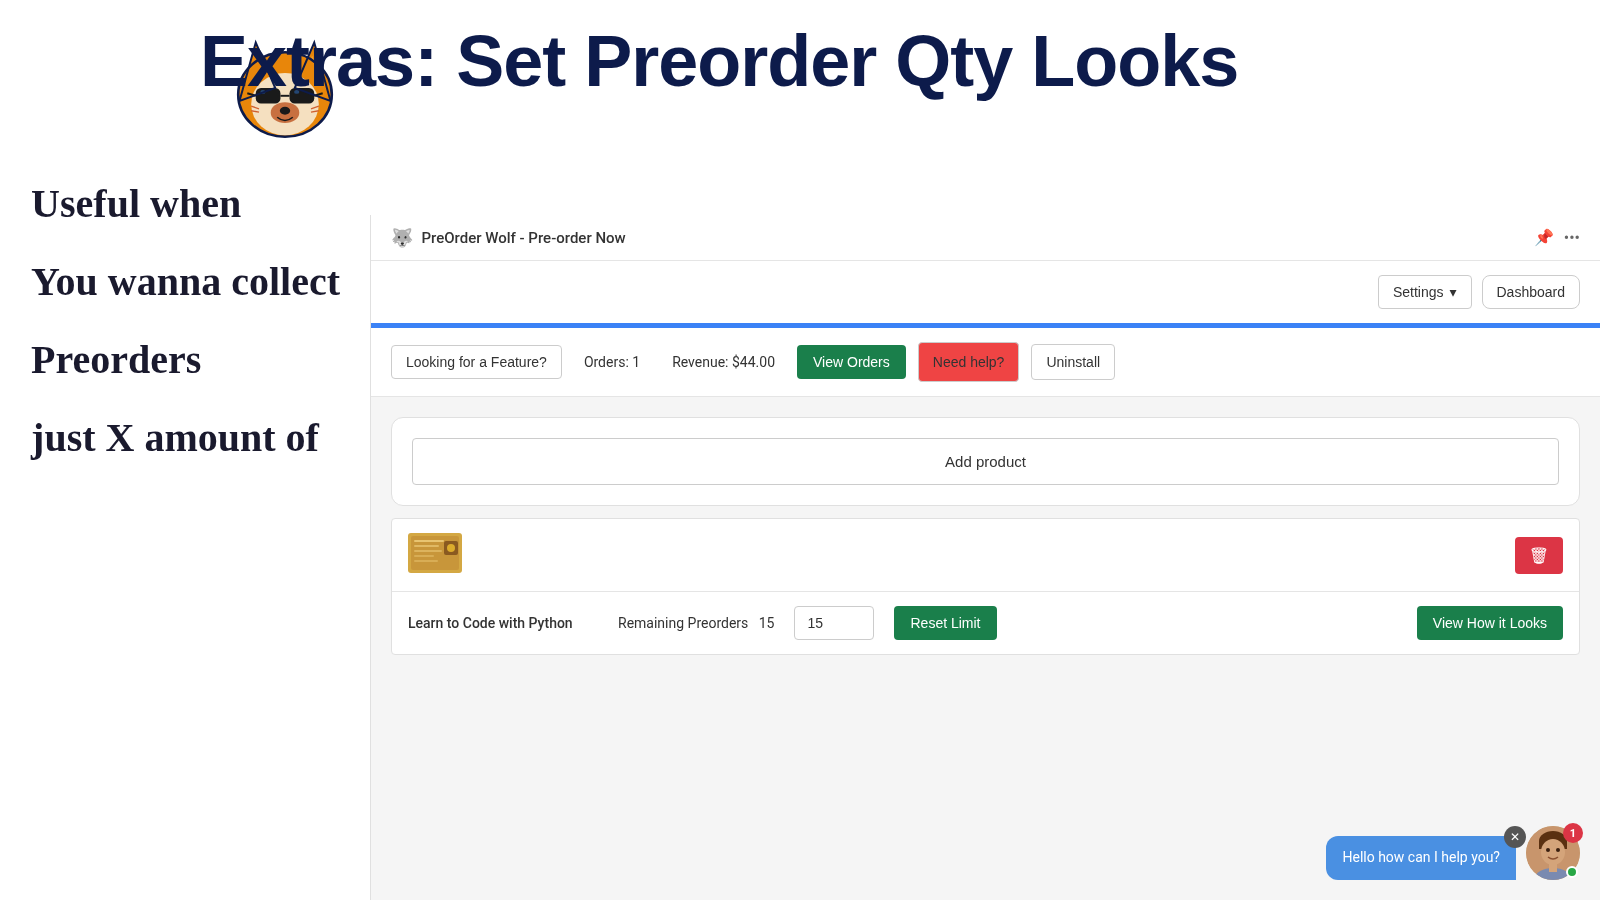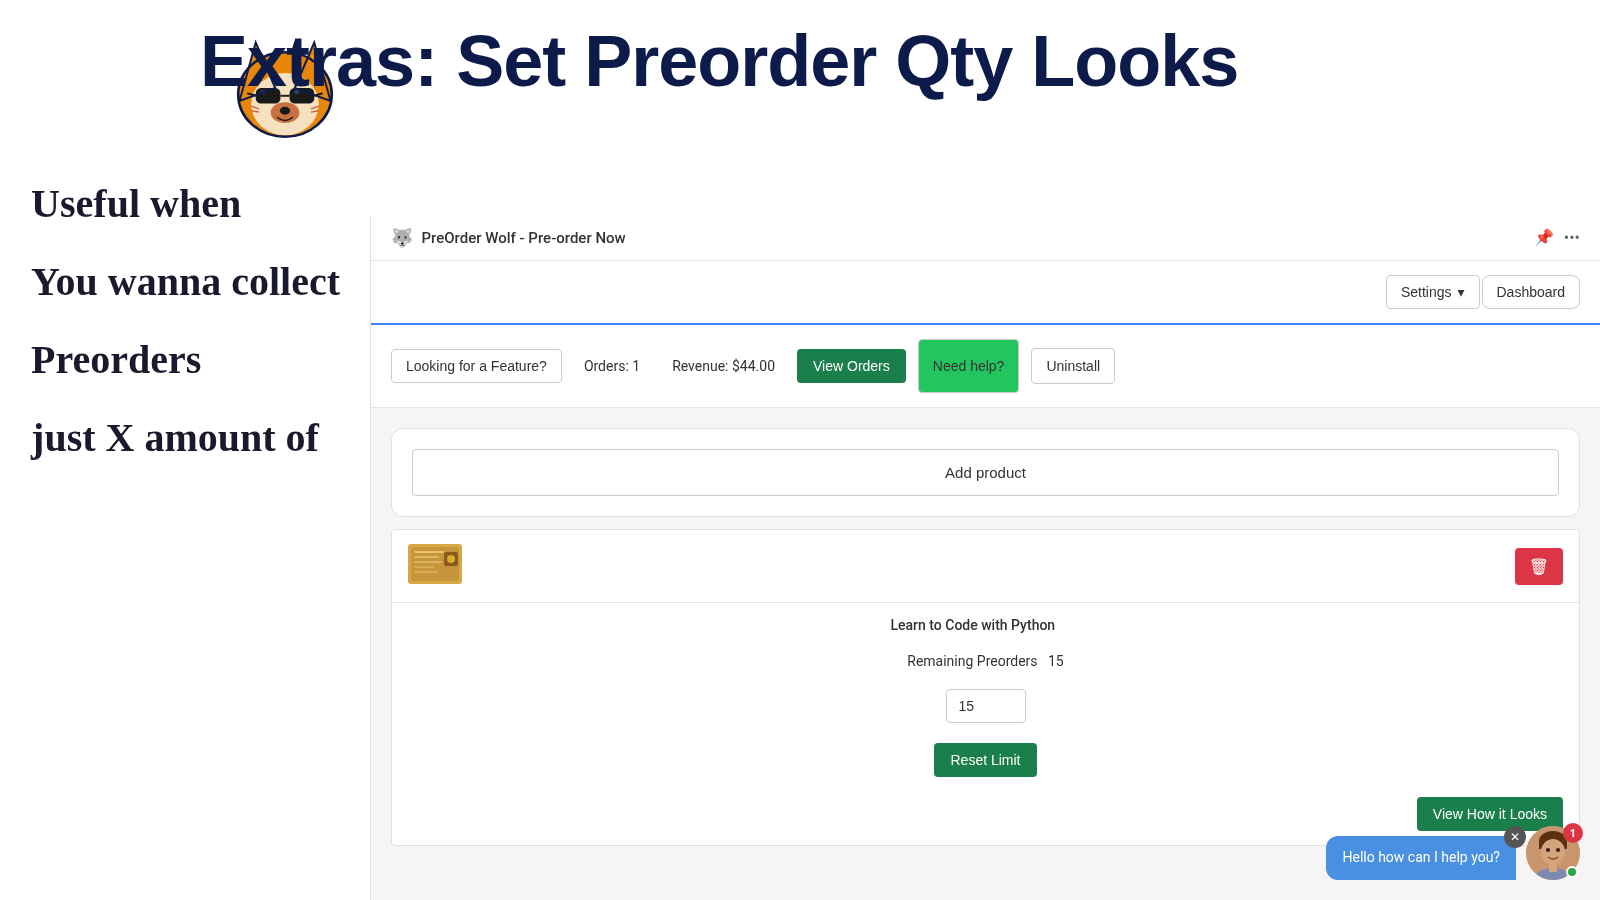--- a/index.html
+++ b/index.html
@@ -109,26 +109,26 @@
 
     .dots-icon {
       font-size: 16px;
       color: #666;
       cursor: pointer;
     }
 
     
     .toolbar {
       background: #fff;
-      border-bottom: 2px solid #3b82f6;
+      border-bottom: 5px solid #3b82f6;
       padding: 14px 20px;
       display: flex;
       align-items: flex-end;
       justify-content: flex-end;
-      gap: 2px;
+      gap: 10px;
     }
 
     .btn-settings {
       background: #fff;
       border: 1px solid #ccc;
       border-radius: 4px;
       padding: 8px 14px;
       font-size: 14px;
       cursor: pointer;
       display: flex;
@@ -178,24 +178,24 @@
       border: none;
       border-radius: 4px;
       padding: 9px 16px;
       font-size: 14px;
       cursor: pointer;
       color: #fff;
       font-weight: 400;
     }
 
     .btn-help {
-      background: #22c55e;
-      border: 1px solid #ccc;
-      border-radius: 4px;
-      padding: 18px 14px;
+      background: #ef4444;
+      border: 1px solid #ccc;
+      border-radius: 4px;
+      padding: 11px 14px;
       font-size: 14px;
       cursor: pointer;
       color: #333;
     }
 
     .btn-uninstall {
       background: #fff;
       border: 1px solid #ccc;
       border-radius: 4px;
       padding: 9px 14px;
@@ -255,21 +255,20 @@
       cursor: pointer;
       color: #fff;
       font-size: 16px;
     }
 
     .product-details-row {
       padding: 14px 16px;
       display: flex;
       align-items: center;
       gap: 20px;
-      flex-direction: column;
     }
 
     .product-name {
       font-size: 14px;
       color: #333;
       font-weight: 500;
       min-width: 190px;
     }
 
     .remaining-preorders {

